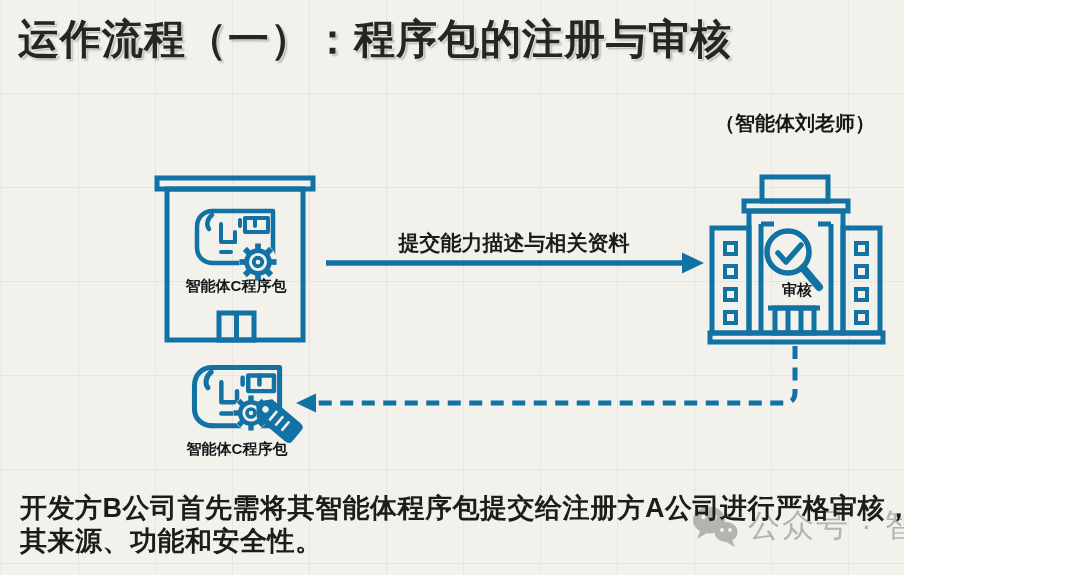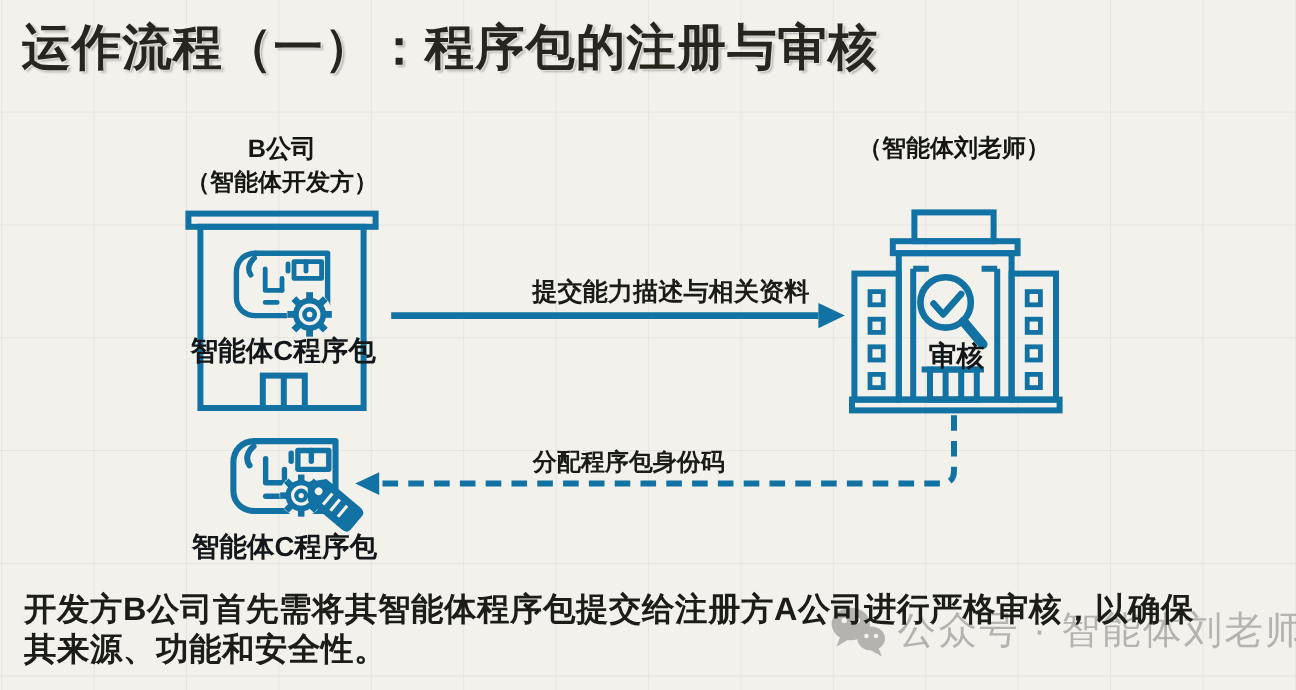--- a/index.html
+++ b/index.html
@@ -1,18 +1,18 @@
 <!DOCTYPE html>
 <html><head>
 <meta charset="utf-8">
 <style>
   html,body{margin:0;padding:0;}
   .page{
     position:relative;
-    width:1080px;height:575px;
+    width:904px;height:575px;
     overflow:hidden;
     background-color:#f2f1ec;
     background-image:
       linear-gradient(to right, #e6e5e0 1px, transparent 1px),
       linear-gradient(to bottom, #e6e5e0 1px, transparent 1px);
     background-size:77px 94px;
     background-position:1px -1px;
     font-family:"Liberation Sans", sans-serif;
     color:#1d1d1a;
   }
@@ -22,21 +22,21 @@
     font-size:41px;font-weight:800;letter-spacing:1px;
     color:#26261f;
     text-shadow:1px 1px 0 rgba(255,255,255,.55), 2px 2px 2px rgba(0,0,0,.28);
     white-space:nowrap;
   }
   .entity-label{transform:translateX(-50%);text-align:center;white-space:nowrap;font-weight:700;color:#161613;}
   .entity-name{font-size:21px;}
   .entity-role{font-size:20px;}
   .inner-label{
     transform:translateX(-50%);
-    font-size:23px;font-weight:700;color:#14171a;white-space:nowrap;
+    font-size:15px;font-weight:700;color:#14171a;white-space:nowrap;
   }
   .flow-label{
     transform:translateX(-50%);
     font-weight:700;color:#1b1b18;white-space:nowrap;
   }
   .flow-label.submit{font-size:21px;}
   .flow-label.assign{font-size:20px;}
   .footer{
     left:20px;top:492px;
     font-size:27px;font-weight:700;color:#1c1c19;
@@ -53,24 +53,20 @@
   }
   .diagram-svg{left:0;top:0;z-index:1;}
 </style>
 </head>
 <body>
 
 <div class="page">
 
   <div class="abs title">运作流程（一）：程序包的注册与审核</div>
 
-  <div class="abs entity-label" style="left:235px;top:110px;">
-    <div class="entity-name">B公司</div>
-    <div class="entity-role">（智能体开发方）</div>
-  </div>
   <div class="abs entity-label" style="left:795px;top:110px;">
     <div class="entity-role">（智能体刘老师）</div>
   </div>
 
   <svg class="abs diagram-svg" width="1080" height="575" viewBox="0 0 1080 575">
     <defs>
       <g id="blueprint" fill="none" stroke="#1172a3" stroke-width="4.5" stroke-linecap="round" stroke-linejoin="round">
         <path d="M20 5 H80 V57 H20"></path>
         <path d="M20 5 C10 5 4 12 4 21 V42 C4 51 11 57 20 57"></path>
         <path d="M19 9 C14 13 13 19 16 23"></path>
@@ -163,22 +159,21 @@
           <line x1="11" y1="-6" x2="11" y2="6"></line>
         </g>
       </g>
     </g>
   </svg>
 
   <div class="abs inner-label" style="left:236px;top:277px;z-index:2;">智能体C程序包</div>
   <div class="abs inner-label" style="left:797px;top:281px;z-index:2;font-family:Liberation Serif, serif;">审核</div>
   <div class="abs inner-label" style="left:237px;top:440px;z-index:2;">智能体C程序包</div>
 
-  <div class="abs flow-label submit" style="left:514px;top:229px;margin-left:45px;">提交能力描述与相关资料</div>
-  <div class="abs flow-label assign" style="left:524px;top:372px;">分配程序包身份码</div>
+  <div class="abs flow-label submit" style="left:514px;top:229px;">提交能力描述与相关资料</div>
 
   <div class="abs watermark">
     <svg width="50" height="46" viewBox="0 0 50 46">
       <ellipse cx="19" cy="17" rx="16" ry="13.5" fill="#8f8e8a"></ellipse>
       <path d="M10 28 L7 36 L17 30 Z" fill="#8f8e8a"></path>
       <circle cx="13.5" cy="14" r="2.3" fill="#f2f1ec"></circle>
       <circle cx="24.5" cy="14" r="2.3" fill="#f2f1ec"></circle>
       <ellipse cx="36" cy="29" rx="11.5" ry="10" fill="#8f8e8a"></ellipse>
       <path d="M42 37 L45 44 L36 39 Z" fill="#8f8e8a"></path>
       <circle cx="32" cy="27" r="1.9" fill="#f2f1ec"></circle>

